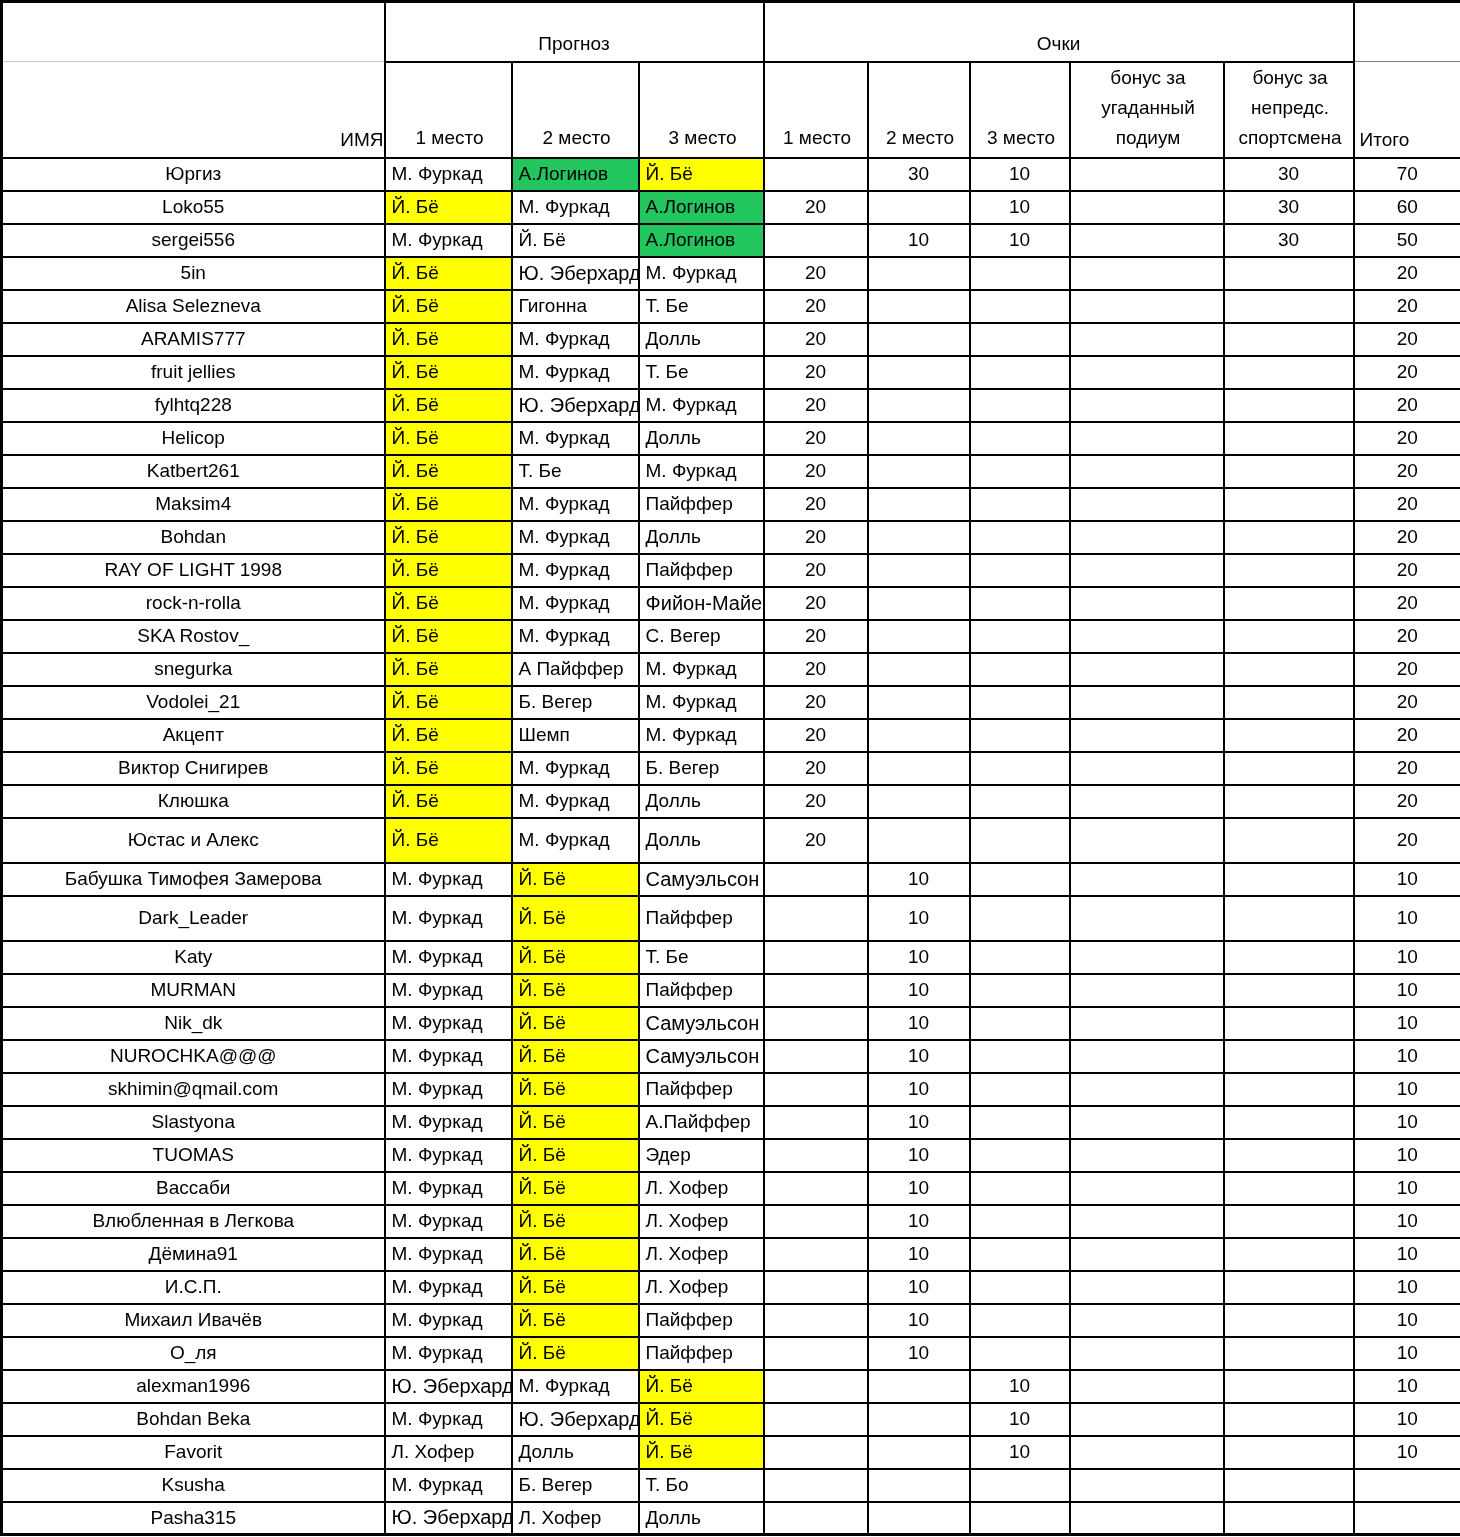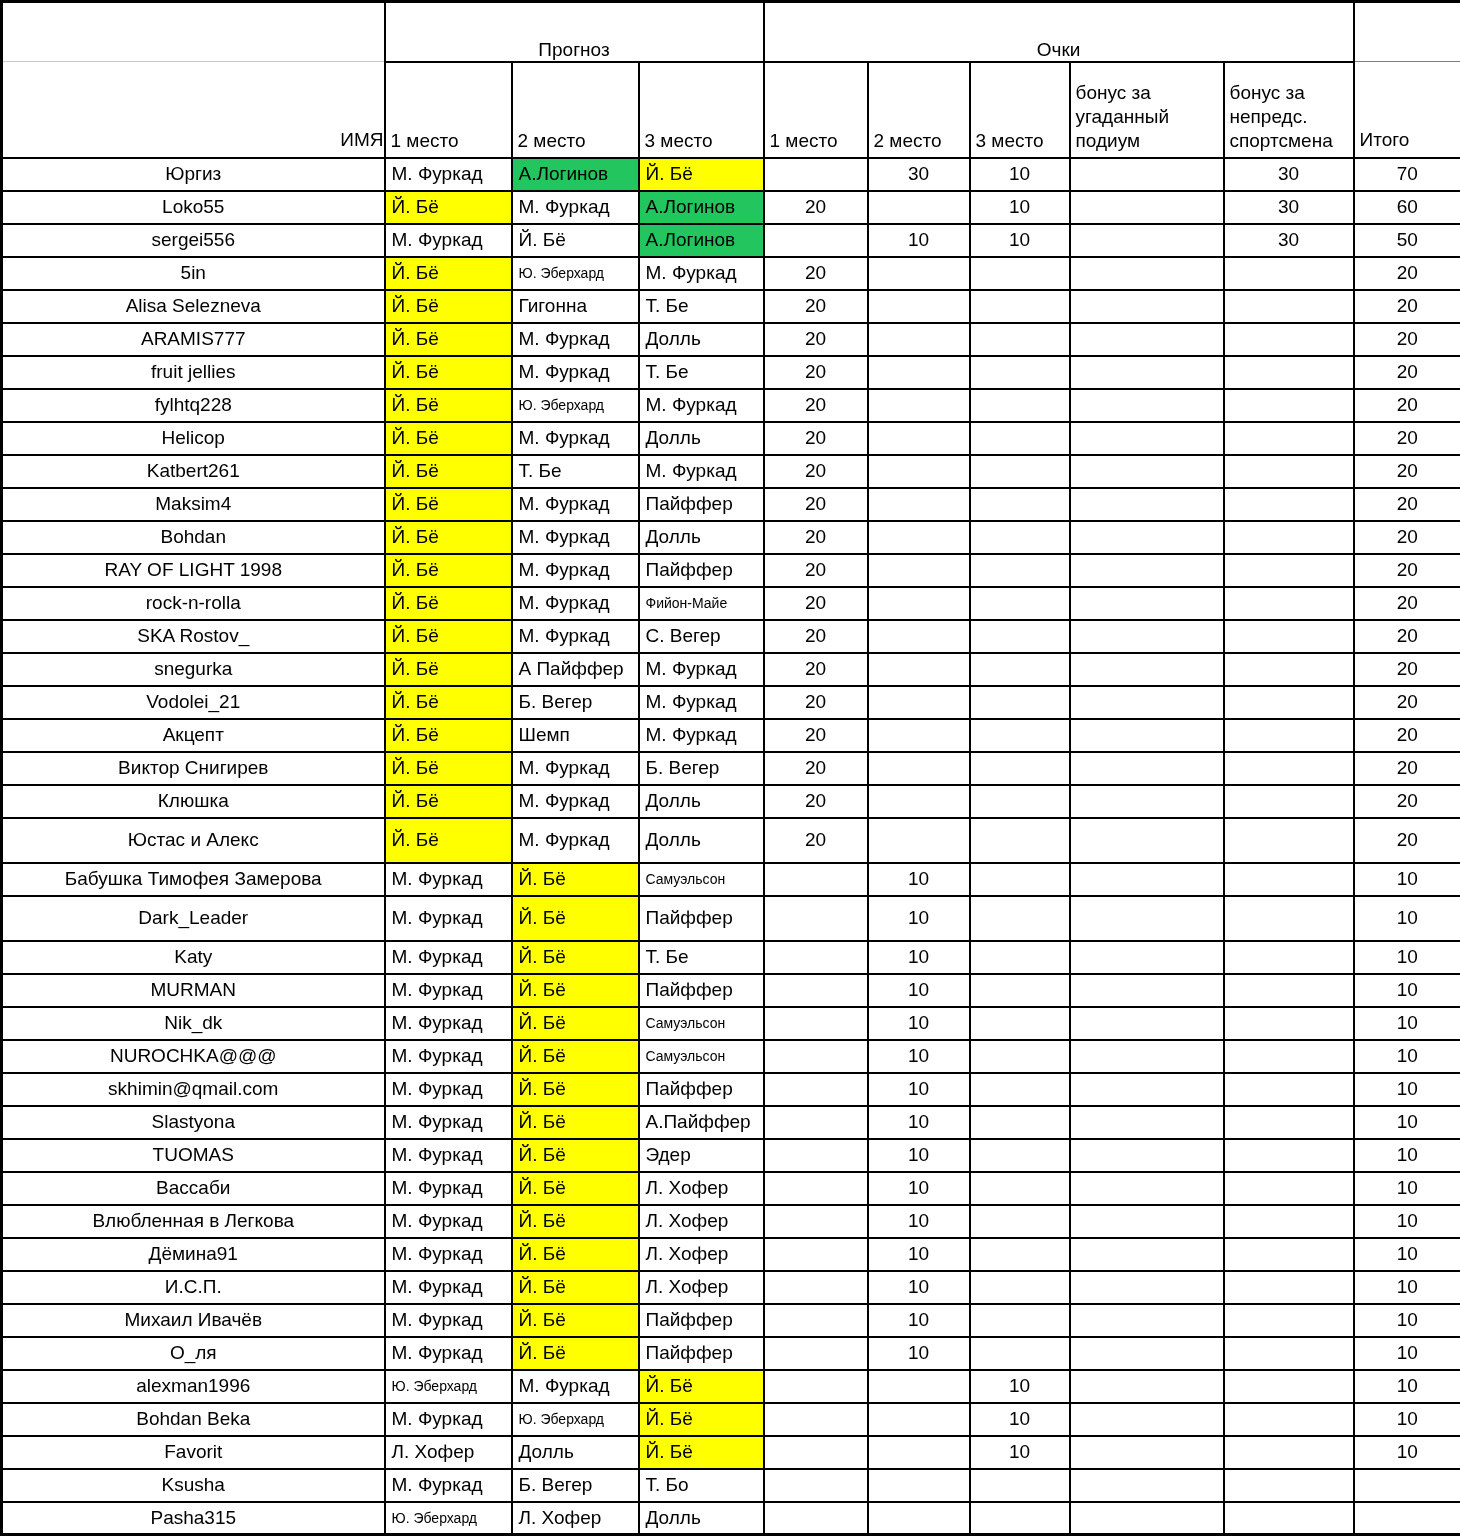--- a/index.html
+++ b/index.html
@@ -4,33 +4,33 @@
 <style>
   html,body{margin:0;padding:0;background:#fff;}
   body{font-family:"Liberation Sans","DejaVu Sans",sans-serif;color:#000;}
   table{border-collapse:collapse;table-layout:fixed;width:1460px;}
   td{border:2px solid #000;font-size:19px;overflow:hidden;white-space:nowrap;vertical-align:middle;padding:0;}
   table{border:3px solid #000;}
   
   thead td{vertical-align:bottom;}
   tr.h1{height:60px;}
   tr.h2{height:96px;}
-  .sec{ text-align:center;}
+  .sec{ text-align:center;padding-bottom:6px;}
   .merged{position:relative;text-align:right;padding-bottom:6px;}
   .merged .hairline{position:absolute;left:0;right:0;top:58px;height:1px;background:#c9c9c9;}
   .merged.total-h{text-align:left;padding-left:5px;}
   .merged.total-h .hairline{background:#7f7f7f;}
-  .sub{ text-align:left;padding:0 2px 4px 5px;white-space:normal;line-height:24px;}
+  .sub{ text-align:center;padding:0 2px 4px 5px;white-space:normal;line-height:30px;}
   
   tbody tr{height:33px;}
   tbody tr.tall{height:45px;}
   td.name{text-align:center;margin-top:28px;}
   td.pred{text-align:left;padding-left:6px;}
   td.pts{text-align:center;}
-  td.small{font-size:14px;margin-top:8px;}
+  td.small{font-size:20px;margin-top:8px;}
   .bg-y{background:#FFFF00;}
   .bg-o{background:#22c55e;}
 </style>
 </head>
 <body>
 
 <table>
   <colgroup>
     <col style="width:383px">
     <col style="width:127px">

